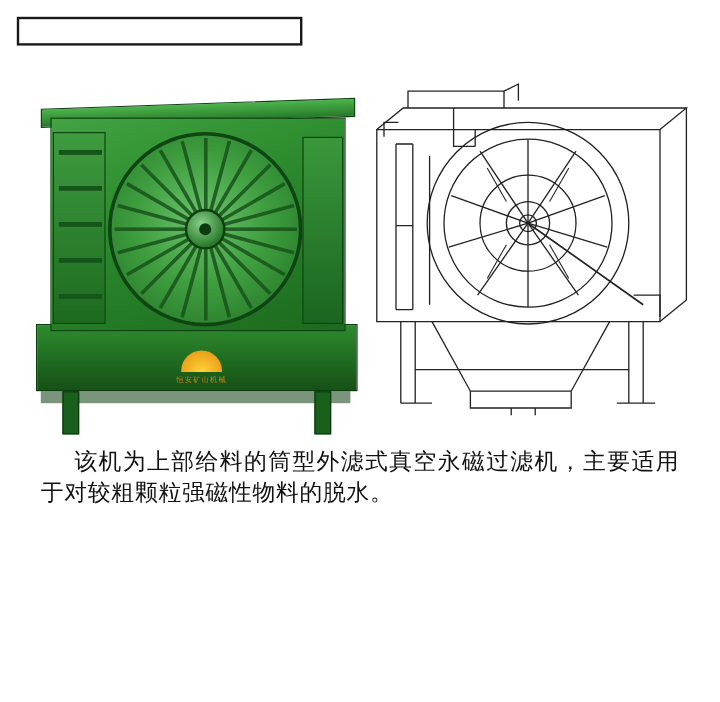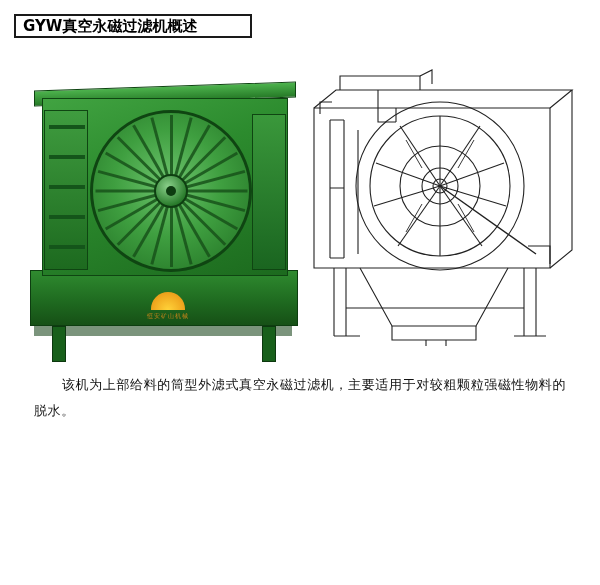--- a/index.html
+++ b/index.html
@@ -217,35 +217,34 @@
   .drawing svg { display: block; }
 
   
   .body-text {
     position: absolute;
     left: 34px;
     top: 372px;
     width: 532px;
   }
   .para {
-    font-size: 13px;
+    font-size: 19px;
     line-height: 26px;
     color: #111111;
     text-align: justify;
     margin: 0 0 10px 0;
     letter-spacing: 0.6px;
   }
   .para.indent { text-indent: 28px; }
 </style>
 </head>
 <body>
 
 <div class="title-wrap">
   <div class="title-box"></div>
-  <div class="title-text">GYW真空永磁过滤机概述</div>
 </div>
 
 <div class="figure">
 
   <div class="photo">
     <div class="photo-base"></div>
     <div class="photo-base-shadow"></div>
     <div class="photo-top-rail"></div>
     <div class="photo-body"></div>
     <div class="photo-side-frame">

